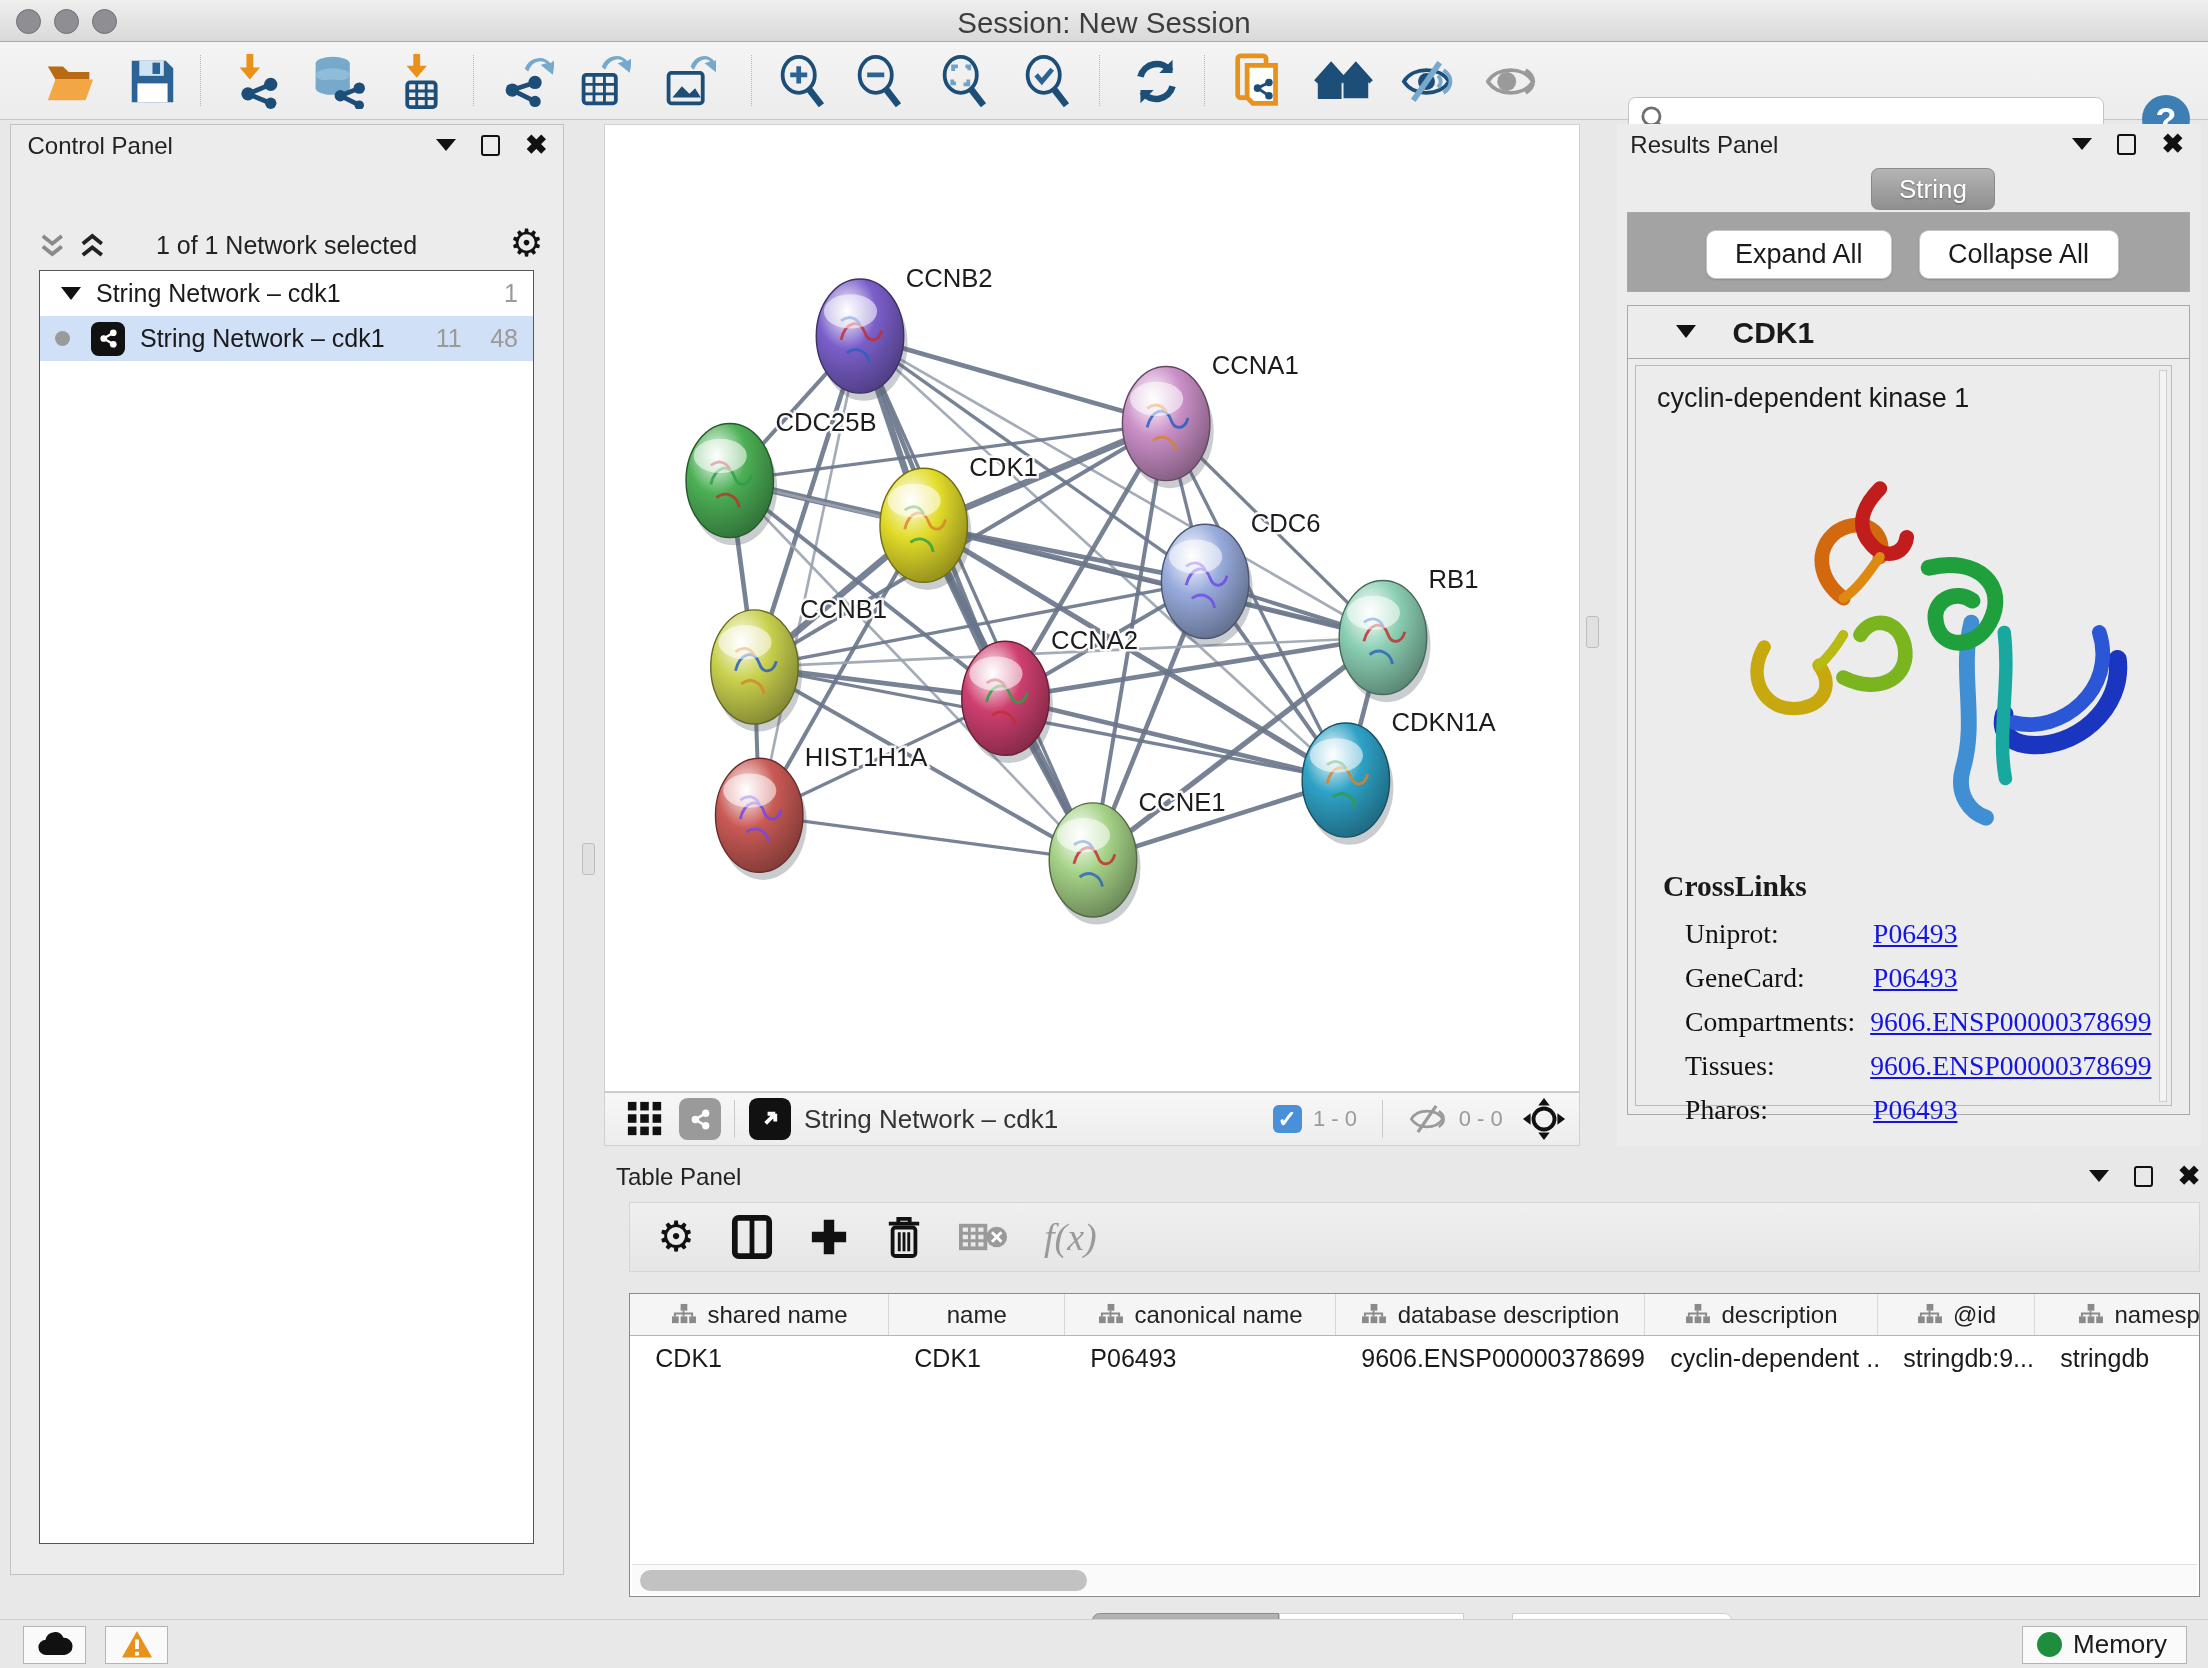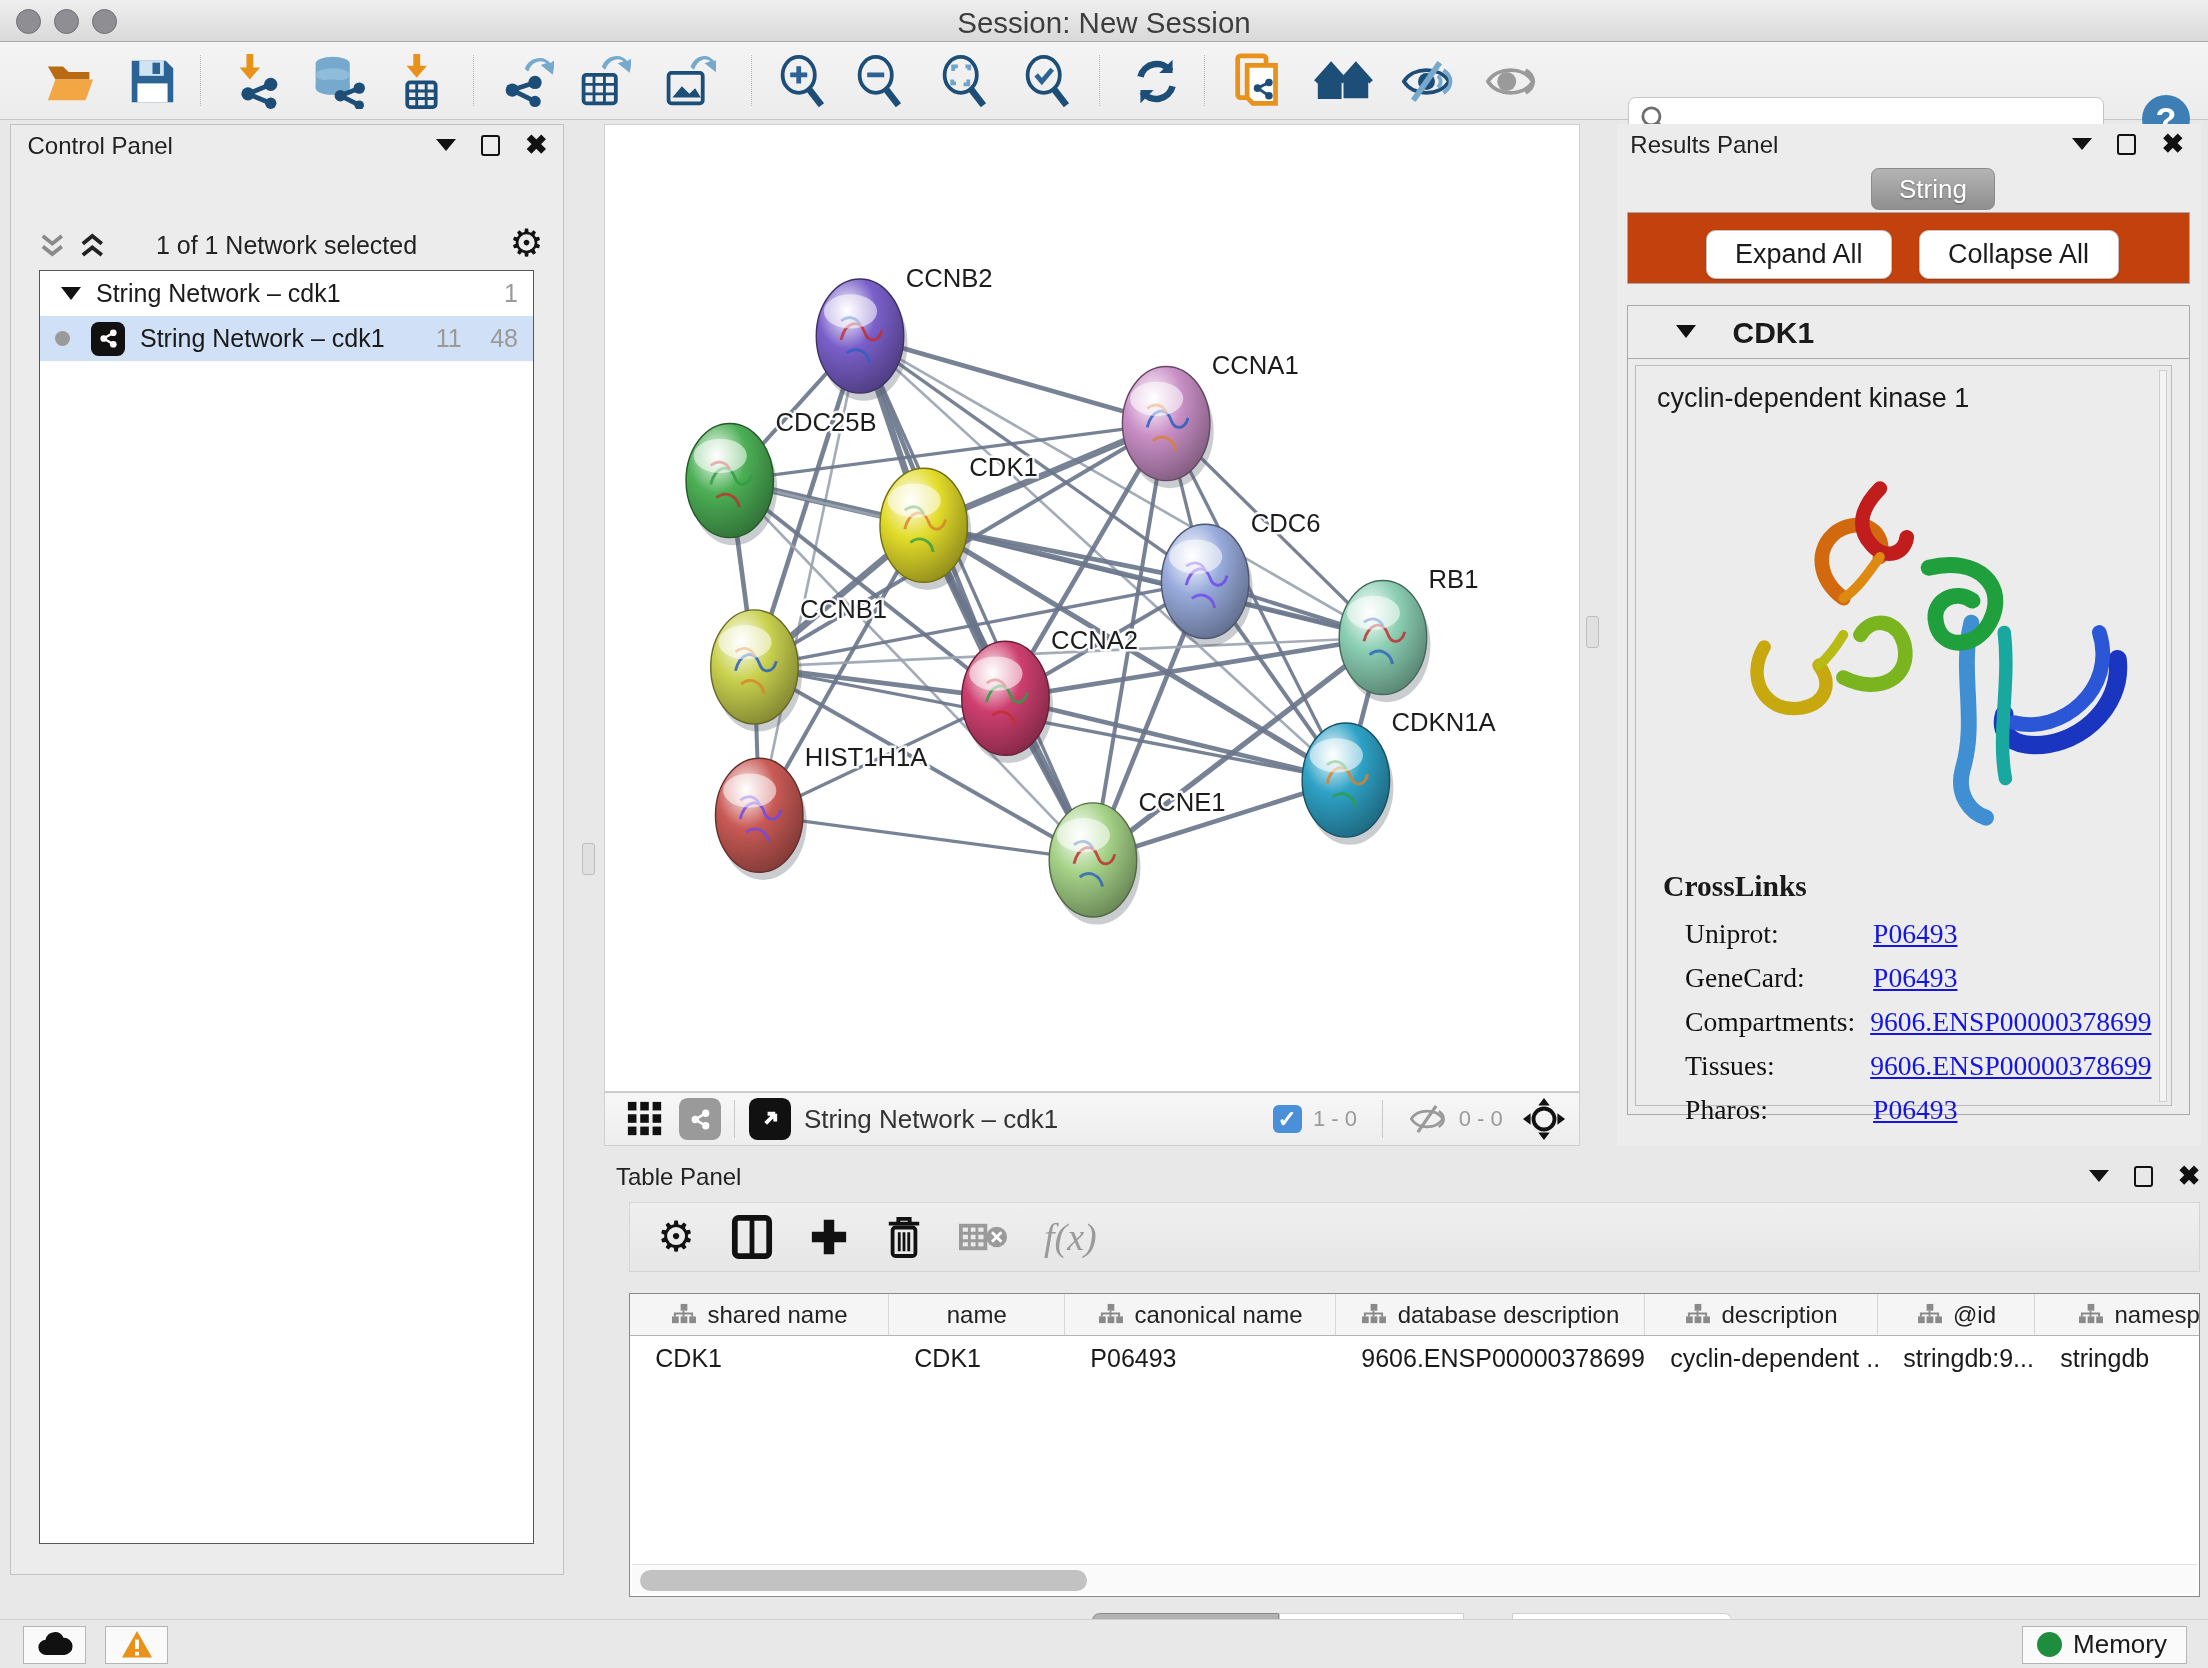--- a/index.html
+++ b/index.html
@@ -73,22 +73,22 @@
   .cs-count { font-size:22px; color:#9a9a9a; }
   .checkbox { width:28.5px; height:28.5px; background:#4a90d9; border-radius:5.7px; color:#fff;
     font-size:23px; text-align:center; line-height:28.5px; font-weight:bold; }
   .nlabel { font-size:27px; fill:#1c1c1c; paint-order:stroke; stroke:rgba(255,255,255,.9); stroke-width:5px; }
   .splitter { position:absolute; width:13.3px; height:32px; background:#e0e0e0; border:1px solid #bdbdbd; border-radius:2.9px; }
 
   
   #results-panel { position:absolute; left:1617px; top:124px; width:584px; height:1022px; background:#ececec; }
   #rp-title { position:absolute; left:13.3px; top:6.7px; }
   #rp-tab { position:absolute; left:0; right:0; top:44px; text-align:center; }
-  #rp-card1 { position:absolute; left:9.5px; top:88px; width:563px; height:72px;
-    background:#c2410c; border:1.9px solid #a9a9a9; }
+  #rp-card1 { position:absolute; left:9.5px; top:88px; width:563px; height:80px;
+    background:#a3a3a3; border:1.9px solid #a9a9a9; }
   .rp-btn { position:absolute; top:17px; height:49px; line-height:46px; padding:0 28.5px; background:#fff;
     border:1px solid #c4c4c4; border-radius:9.5px; font-size:27px; box-shadow:0 1px 1.9px rgba(0,0,0,.15); }
   #rp-card2 { position:absolute; left:9.5px; top:181px; width:563px; height:810px;
     background:#ececec; border:1.9px solid #a9a9a9; }
   #rp-entry-head { position:absolute; left:0; top:0; right:0; height:53px; border-bottom:1.9px solid #a9a9a9; }
   #rp-entry-head .tri-down { margin:19px 0 0 48px; float:left; }
   #rp-gene { font-size:30px; font-weight:bold; margin:9.5px 0 0 105px; }
   #rp-body { position:absolute; left:7.6px; top:59px; right:17px; bottom:7.6px; border:1px solid #bbb; }
   #rp-desc { font-size:27px; margin:17px 0 0 21px; }
   #rp-protein { position:absolute; left:57px; top:86px; width:447px; height:390px; }

